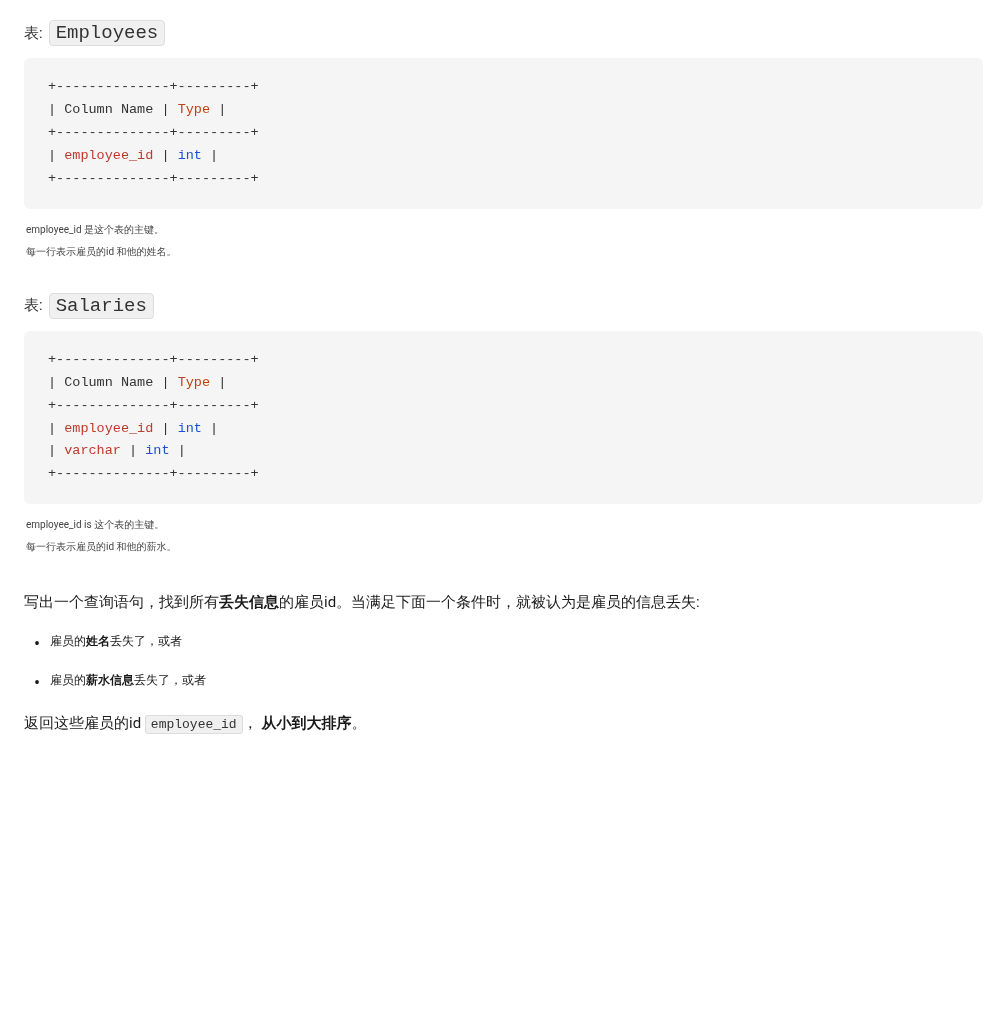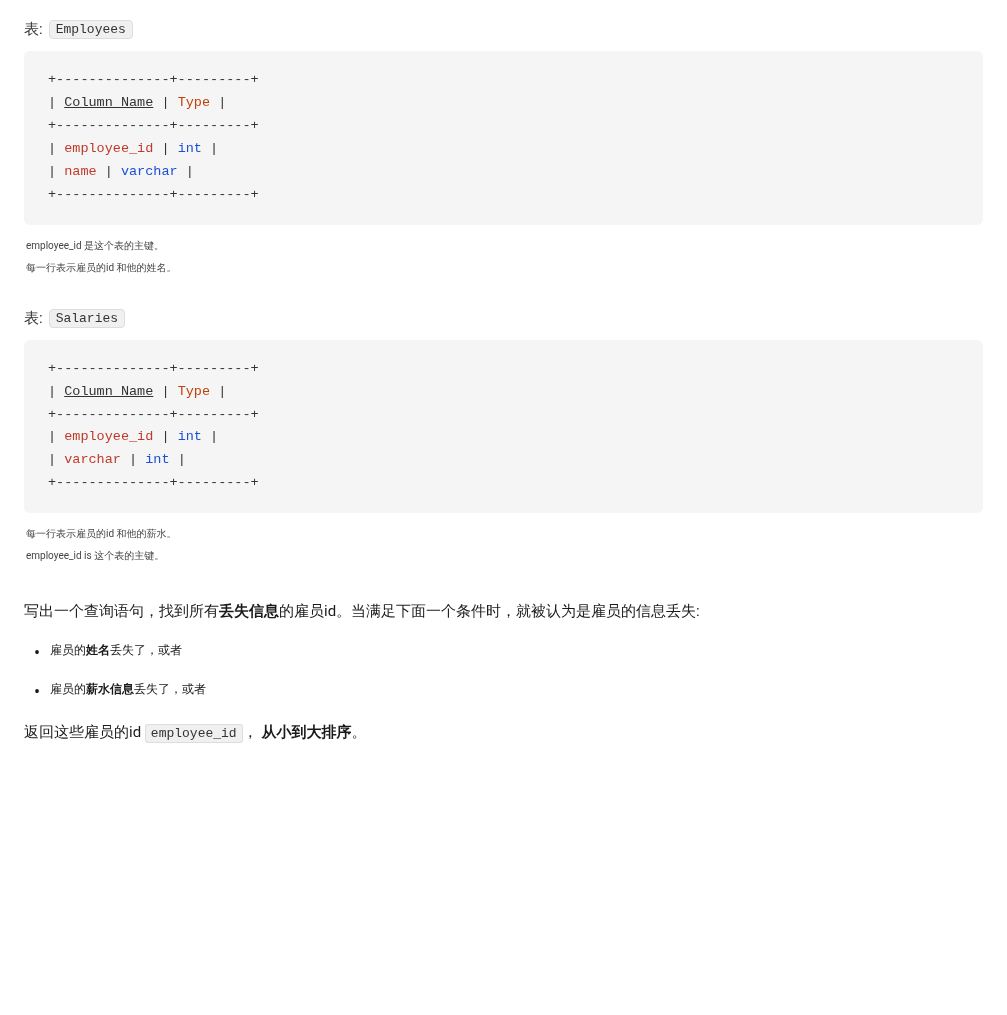--- a/index.html
+++ b/index.html
@@ -21,21 +21,21 @@
       font-size: 15px;
       color: #333;
       margin-bottom: 12px;
       display: flex;
       align-items: center;
       gap: 6px;
     }
 
     .table-name-badge {
       font-family: "Courier New", Courier, monospace;
-      font-size: 13px;
+      font-size: 19px;
       background: #f0f0f0;
       border: 1px solid #ddd;
       border-radius: 4px;
       padding: 1px 6px;
       color: #333;
     }
 
     .code-block {
       background: #f5f5f5;
       border-radius: 6px;
@@ -51,21 +51,20 @@
       color: #c0392b;
     }
 
     .code-block .col-type {
       color: #1d4ed8;
       margin-top: 48px;
     }
 
     .code-block .header-col-name {
       color: #333;
-      text-decoration: underline;
     }
 
     .code-block .header-col-type {
       color: #c2410c;
     }
 
     .table-desc {
       font-size: 10px;
       color: #444;
       line-height: 1.8;
@@ -144,23 +143,20 @@
   </div>
   <div class="code-block">
     <div>+--------------+---------+</div>
     <div>
       | <span class="header-col-name">Column Name</span> | <span class="header-col-type">Type</span>    |
     </div>
     <div>+--------------+---------+</div>
     <div>
       | <span class="col-name">employee_id</span> | <span class="col-type">int</span>     |
     </div>
-    <div>
-      | <span class="col-name">name</span>         | <span class="col-type">varchar</span>  |
-    </div>
     <div>+--------------+---------+</div>
   </div>
   <div class="table-desc">employee_id 是这个表的主键。</div>
   <div class="table-desc">每一行表示雇员的id 和他的姓名。</div>
 </div>
 
 <div class="section divider-section">
   <div class="table-label">
     <span>表:</span>
     <span class="table-name-badge">Salaries</span>
@@ -172,22 +168,22 @@
     </div>
     <div>+--------------+---------+</div>
     <div>
       | <span class="col-name">employee_id</span> | <span class="col-type">int</span>     |
     </div>
     <div>
       | <span class="col-name">varchar</span>         | <span class="col-type">int</span>     |
     </div>
     <div>+--------------+---------+</div>
   </div>
+  <div class="table-desc">employee_id is 这个表的主键。</div>
   <div class="table-desc">每一行表示雇员的id 和他的薪水。</div>
-  <div class="table-desc">employee_id is 这个表的主键。</div>
 </div>
 
 <div class="question-section">
   <p>
     <span>写出一个查询语句，找到所有</span><span class="bold">丢失信息</span><span>的雇员id。当满足下面一个条件时，就被认为是雇员的信息丢失:</span>
   </p>
 
   <ul class="bullet-list">
     <li>
       <span>

